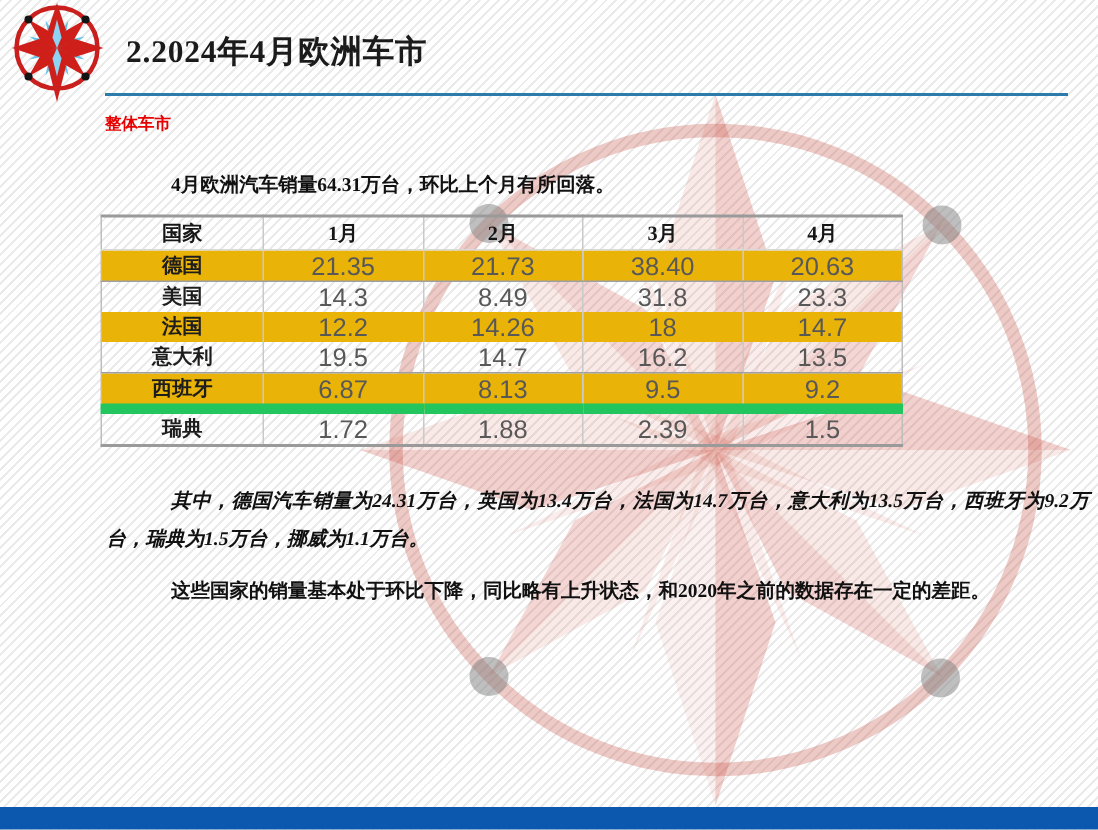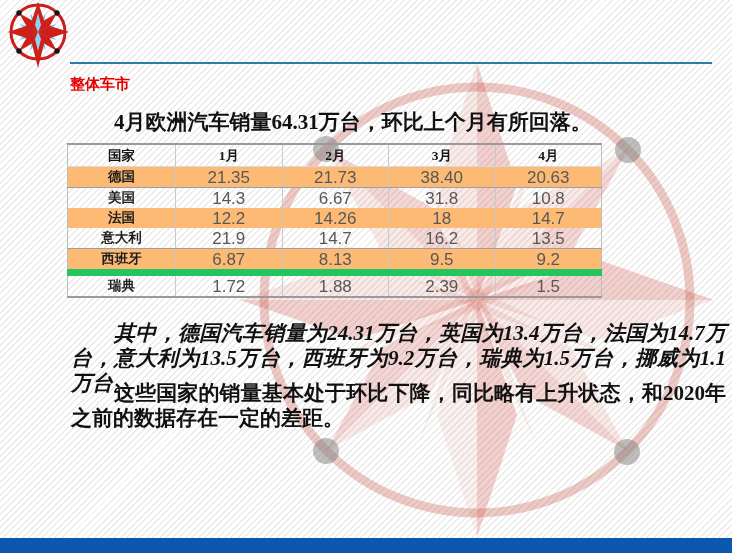--- a/index.html
+++ b/index.html
@@ -23,46 +23,46 @@
     position:absolute;left:84px;top:20px;
     font-size:21px;font-weight:700;color:#1b1b1b;letter-spacing:0.5px;
     white-space:nowrap;
   }
   .title-underline{
     position:absolute;left:70px;top:62px;width:642px;height:2px;
     background:#2b7cab;
   }
   .section-heading{
     position:absolute;left:70px;top:75px;
-    font-size:15px;font-weight:700;color:#e60000;white-space:nowrap;
+    font-size:11px;font-weight:700;color:#e60000;white-space:nowrap;
   }
   .para{
     position:absolute;left:71px;width:655px;
-    font-size:21px;font-weight:700;color:#111;
+    font-size:13px;font-weight:700;color:#111;
     line-height:25px;text-indent:43px;text-align:justify;
   }
   .para.intro{top:110px;}
   .para.body1{top:321px;font-style:italic;}
   .para.body2{top:381px;}
 
   table.sales{
     position:absolute;left:67px;top:143px;width:534px;
     border-collapse:collapse;table-layout:fixed;
     font-size:13.5px;text-align:center;
     border-left:1px solid #bdbdbd;border-right:1px solid #bdbdbd;
     border-top:2px solid #9a9a9a;border-bottom:2px solid #9a9a9a;
   }
   table.sales th{height:21px;font-weight:700;color:#161616;line-height:1;padding:0;text-align:center;}
   table.sales td{height:20px;padding:0;line-height:1;
     font-family:"Liberation Sans","DejaVu Sans",sans-serif;color:#585858;font-size:17px;}
   table.sales td.country{
     font-family:"Liberation Serif","DejaVu Serif",serif;
     font-weight:700;color:#1d1d1d;font-size:13.5px;}
   table.sales th + th, table.sales td + td{border-left:1px solid #c9c9c9;}
-  tr.band > *{background:#fdba74;}
+  tr.band > *{background:#eab308;}
   tr.hdr > *{border-bottom:1px solid #d8d8d8;}
   tr.strong > *{border-bottom:1px solid #9f9f9f;}
   tr.light > *{border-bottom:7px solid #22c55e;}
 
   .footer-bar{
     position:absolute;left:0;bottom:0;width:732px;height:15px;
     background:#0b58ae;z-index:3;
   }
 </style>
 </head>
@@ -138,20 +138,21 @@
     </g>
     <circle cx="32" cy="31" r="27" fill="none" stroke="#c9201d" stroke-width="3"></circle>
     <g fill="#141414">
       <circle cx="13" cy="12" r="2.7"></circle>
       <circle cx="51" cy="12" r="2.7"></circle>
       <circle cx="13" cy="50" r="2.7"></circle>
       <circle cx="51" cy="50" r="2.7"></circle>
     </g>
   </svg>
 
+  <div class="page-title">2.2024年4月欧洲车市</div>
   <div class="title-underline"></div>
   <div class="section-heading">整体车市</div>
 
   <div class="para intro">4月欧洲汽车销量64.31万台，环比上个月有所回落。</div>
 
   <table class="sales">
     <colgroup>
       <col style="width:108px">
         <col style="width:106.5px">
         <col style="width:106.5px">
@@ -171,34 +172,34 @@
       <tr class="band strong">
         <td class="country">德国</td>
         <td>21.35</td>
         <td>21.73</td>
         <td>38.40</td>
         <td>20.63</td>
       </tr>
       <tr>
         <td class="country">美国</td>
         <td>14.3</td>
-        <td>6.67</td>
+        <td>8.49</td>
         <td>31.8</td>
-        <td>10.8</td>
+        <td>23.3</td>
       </tr>
       <tr class="band">
         <td class="country">法国</td>
         <td>12.2</td>
         <td>14.26</td>
         <td>18</td>
         <td>14.7</td>
       </tr>
       <tr class="strong">
         <td class="country">意大利</td>
-        <td>21.9</td>
+        <td>19.5</td>
         <td>14.7</td>
         <td>16.2</td>
         <td>13.5</td>
       </tr>
       <tr class="band light">
         <td class="country">西班牙</td>
         <td>6.87</td>
         <td>8.13</td>
         <td>9.5</td>
         <td>9.2</td>

